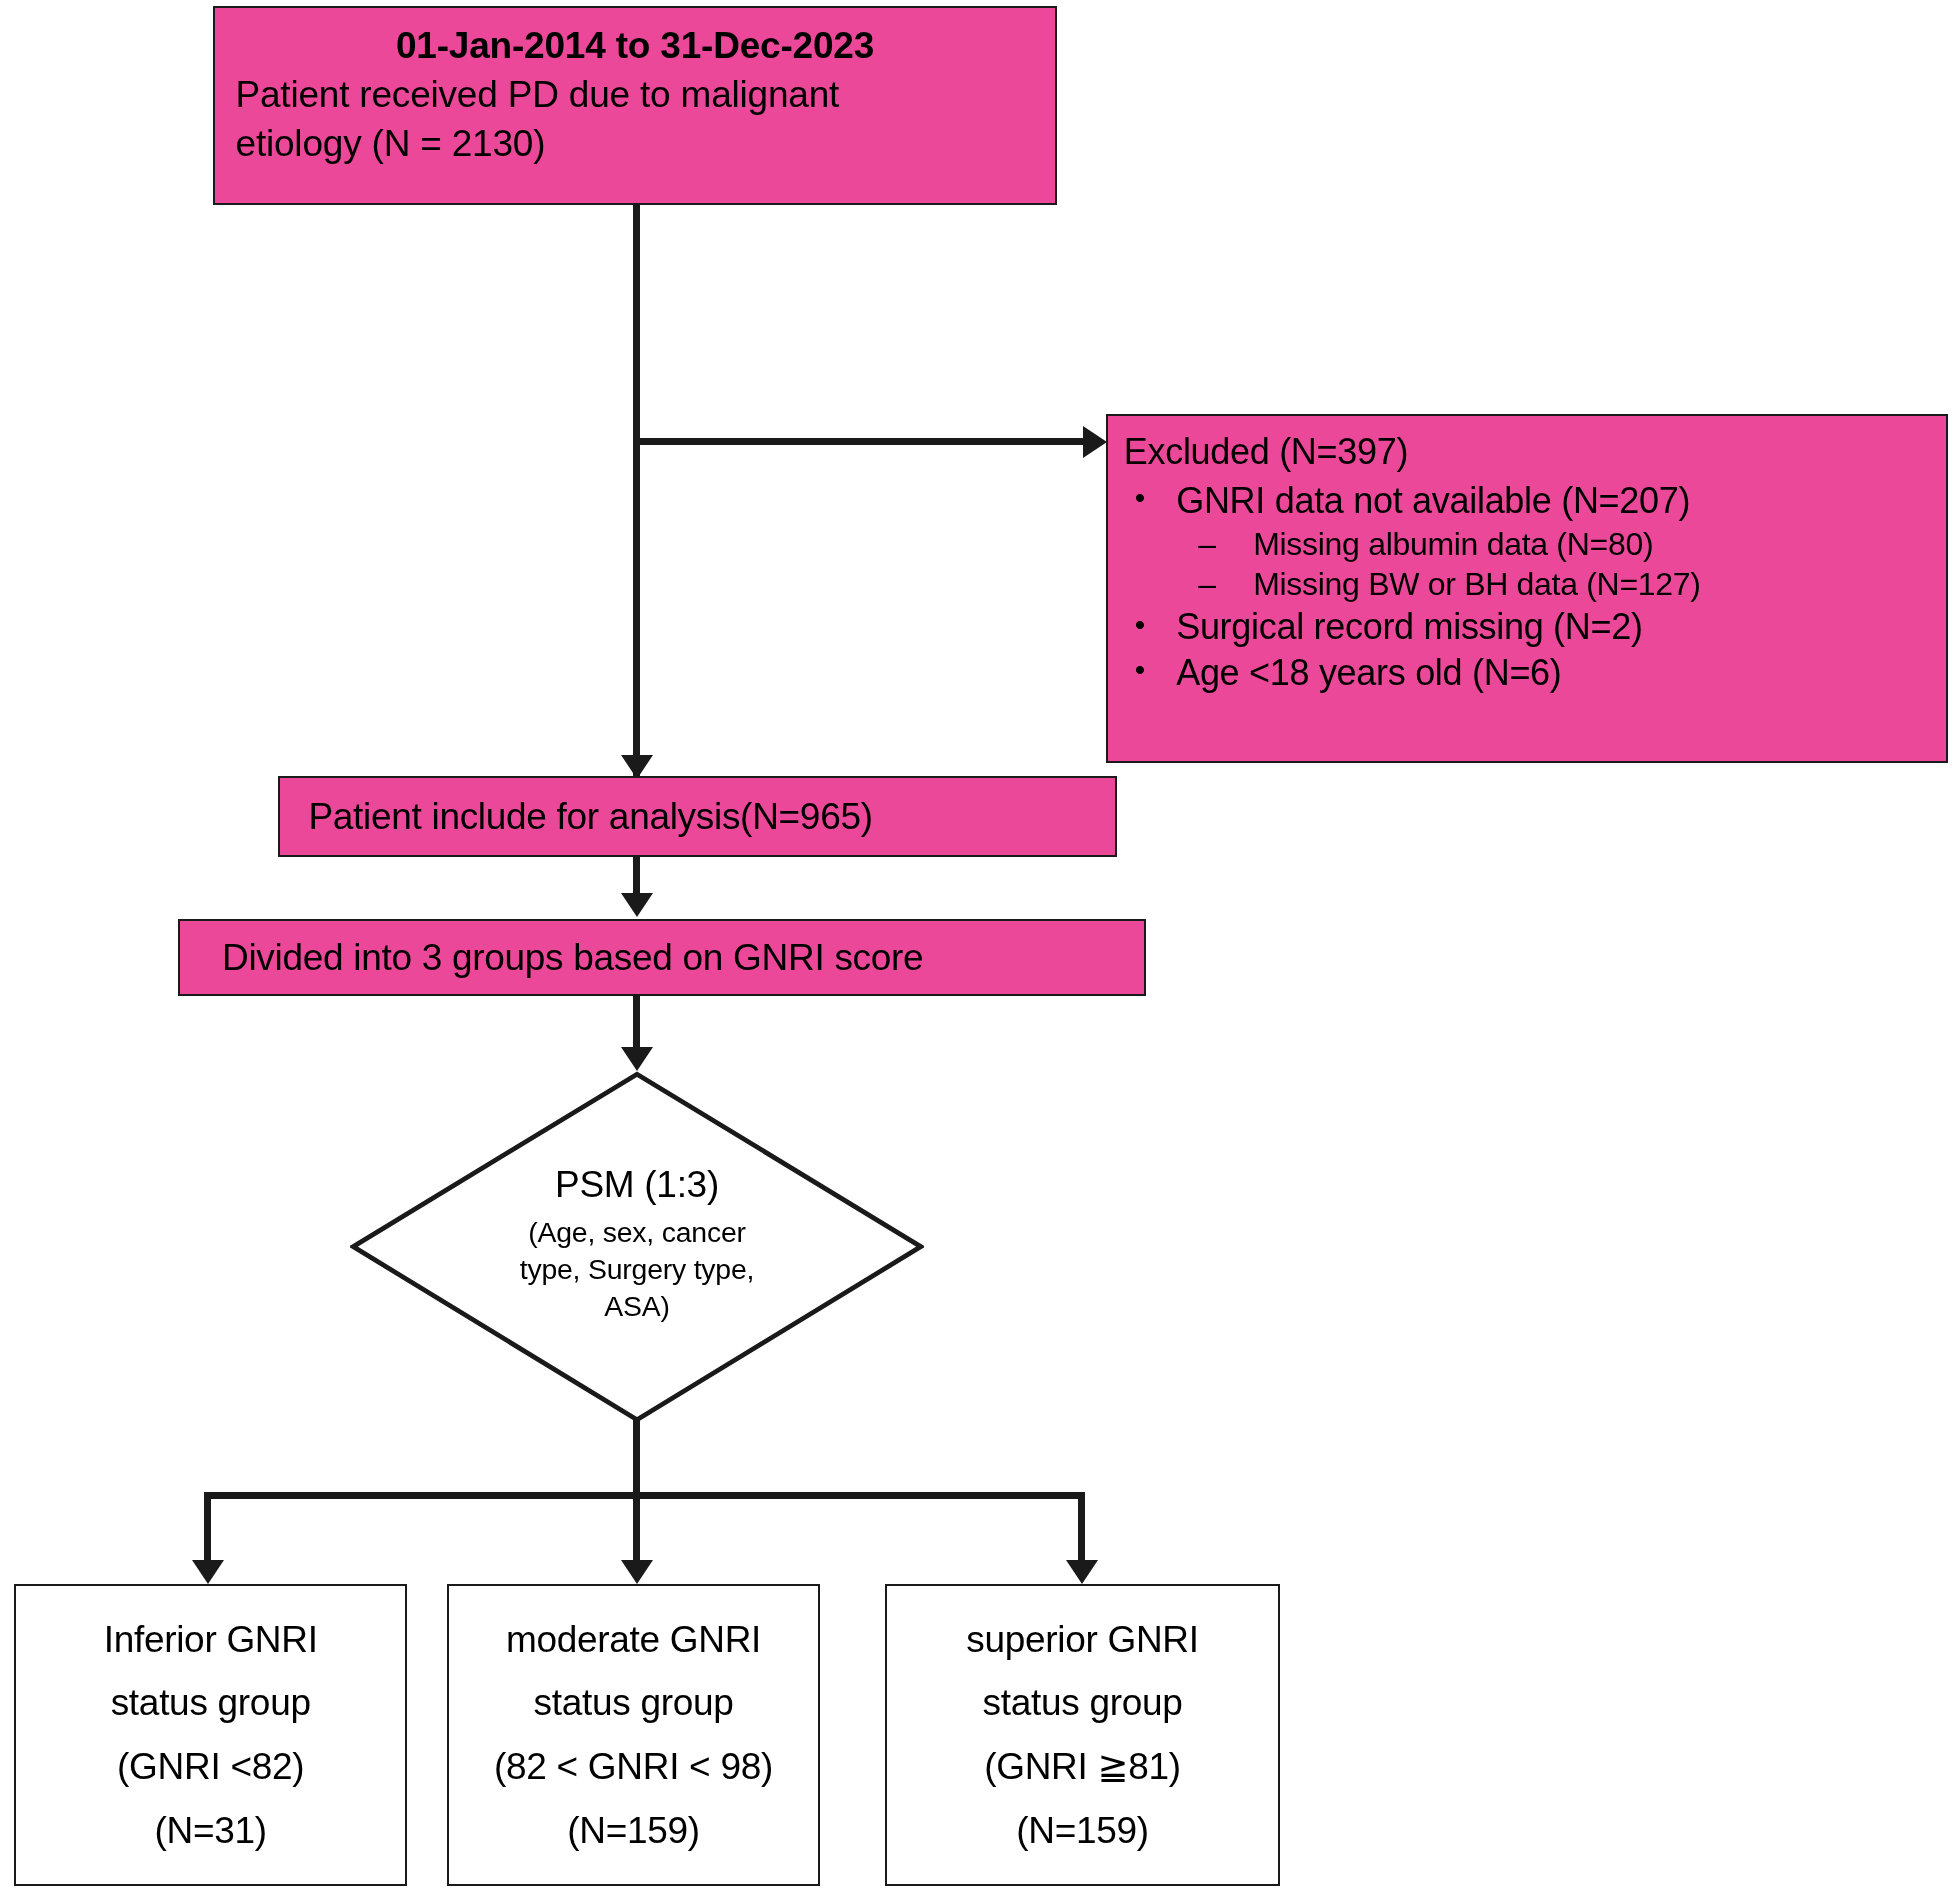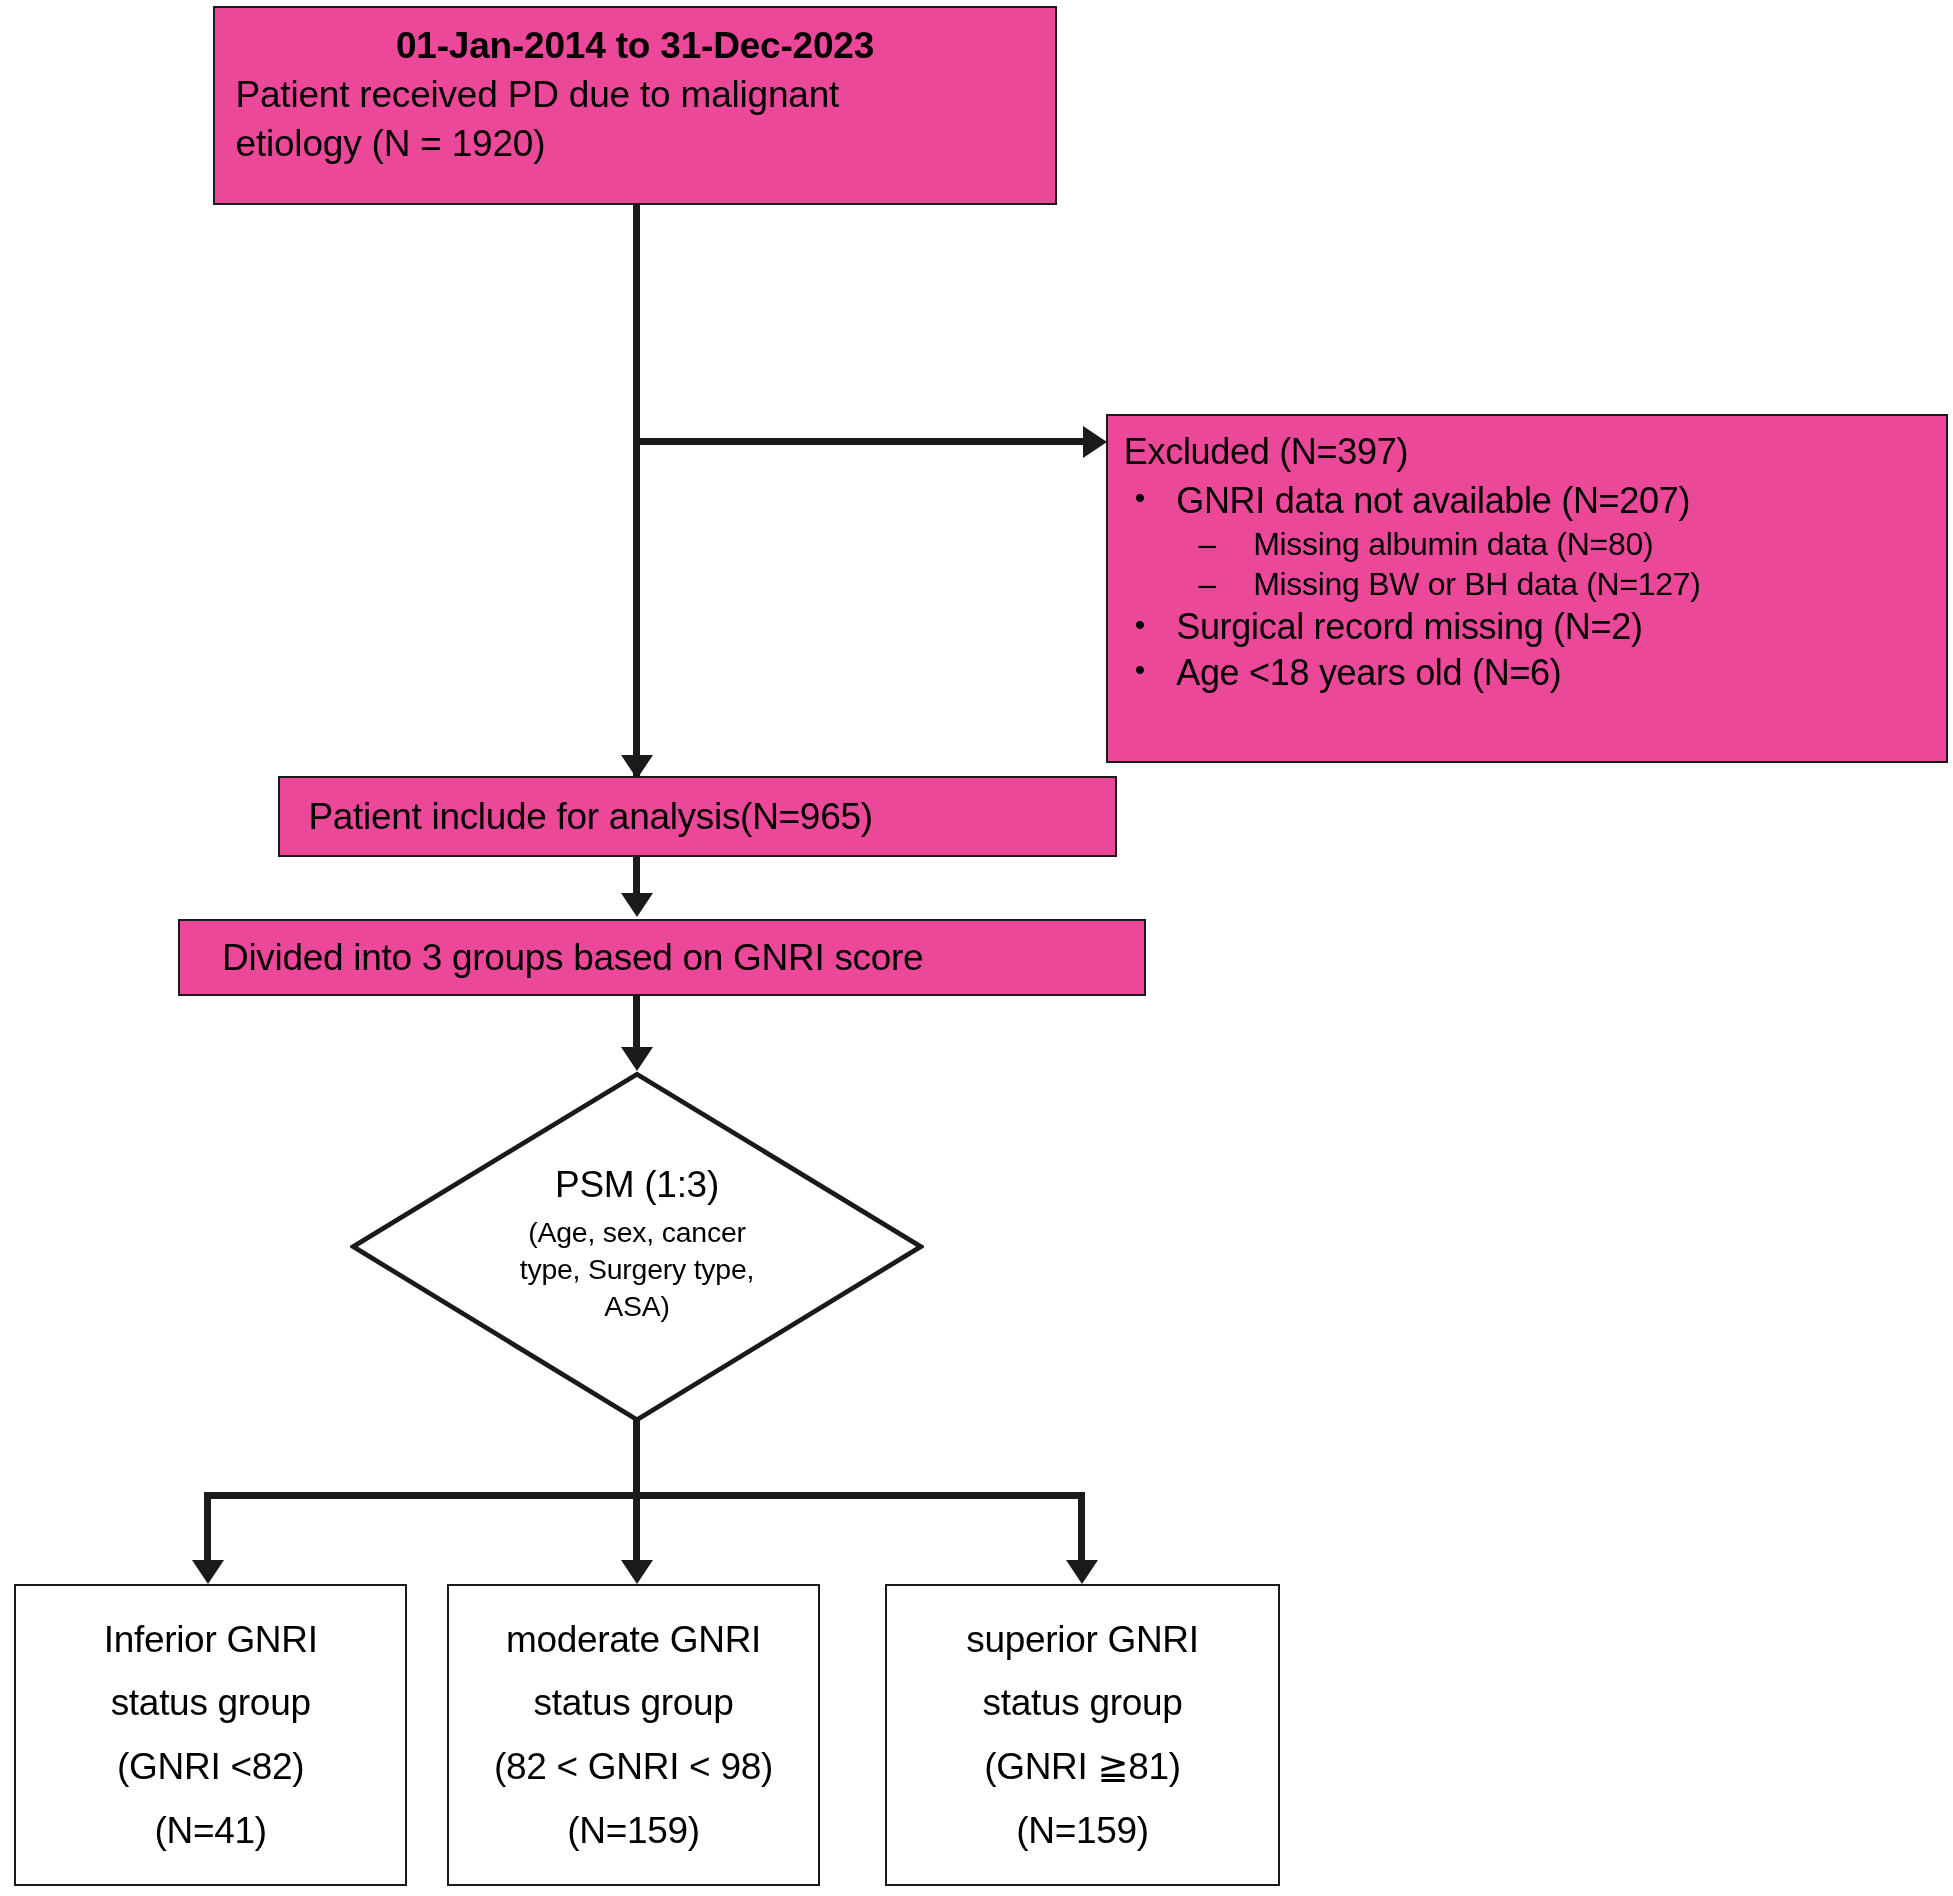--- a/index.html
+++ b/index.html
@@ -189,21 +189,21 @@
   }
 </style>
 </head>
 <body>
 
 <div id="canvas">
 
   <div class="node" id="node-cohort">
     <span class="ln title">01-Jan-2014 to 31-Dec-2023</span>
     <span class="ln body">Patient received PD due to malignant</span>
-    <span class="ln body">etiology (N = 1920)</span>
+    <span class="ln body">etiology (N = 2130)</span>
   </div>
 
   <div class="conn vline" style="left:633px; top:205px; height:573px;"></div>
 
   <div class="conn hline" style="left:633px; top:438px; width:450px;"></div>
   <div class="arrow-right" style="left:1083px; top:426px;"></div>
 
   <div class="arrow-down" style="left:621px; top:755px;"></div>
 
   <div class="node" id="node-excluded">
@@ -267,21 +267,21 @@
   <div class="conn vline" style="left:633px; top:1492px; height:73px;"></div>
   <div class="arrow-down" style="left:621px; top:1560px;"></div>
 
   <div class="conn vline" style="left:1078px; top:1492px; height:73px;"></div>
   <div class="arrow-down" style="left:1066px; top:1560px;"></div>
 
   <div class="outcome" id="out-inferior">
     <span class="ln">Inferior GNRI</span>
     <span class="ln">status group</span>
     <span class="ln">(GNRI &lt;82)</span>
-    <span class="ln">(N=41)</span>
+    <span class="ln">(N=31)</span>
   </div>
 
   <div class="outcome" id="out-moderate">
     <span class="ln">moderate GNRI</span>
     <span class="ln">status group</span>
     <span class="ln">(82 &lt; GNRI &lt; 98)</span>
     <span class="ln">(N=159)</span>
   </div>
 
   <div class="outcome" id="out-superior">

